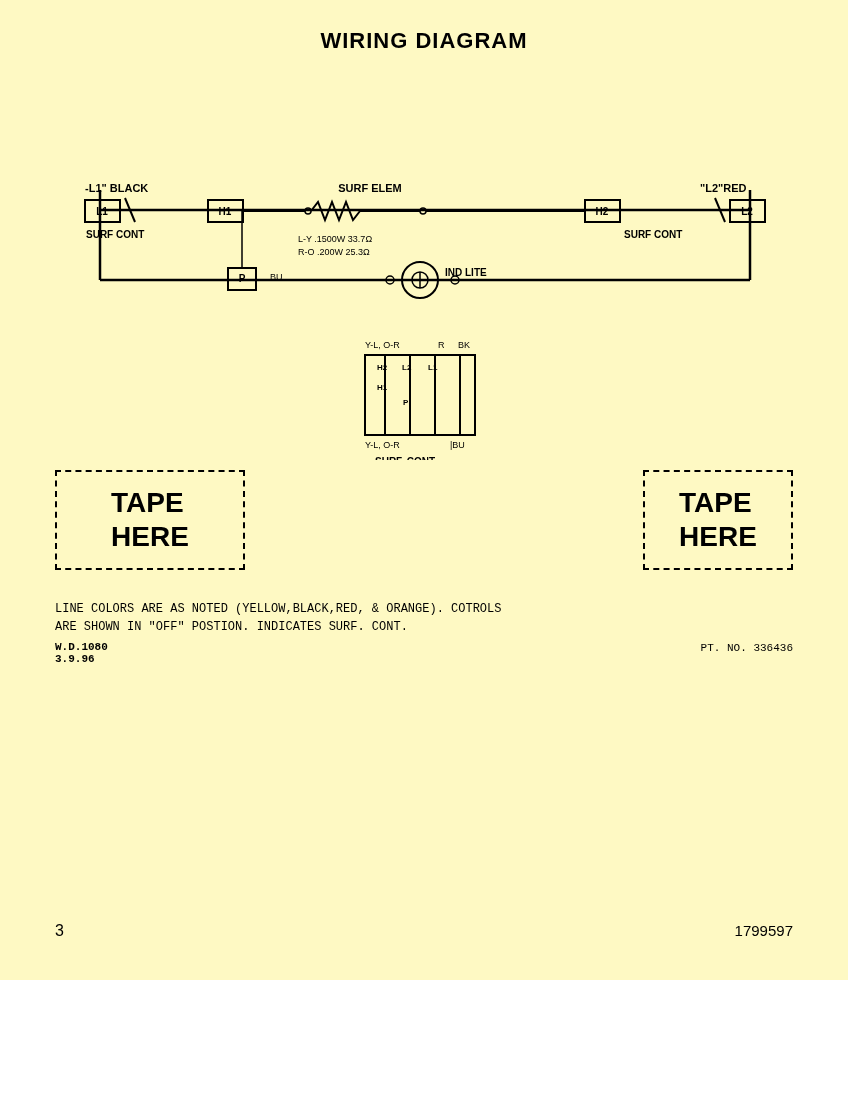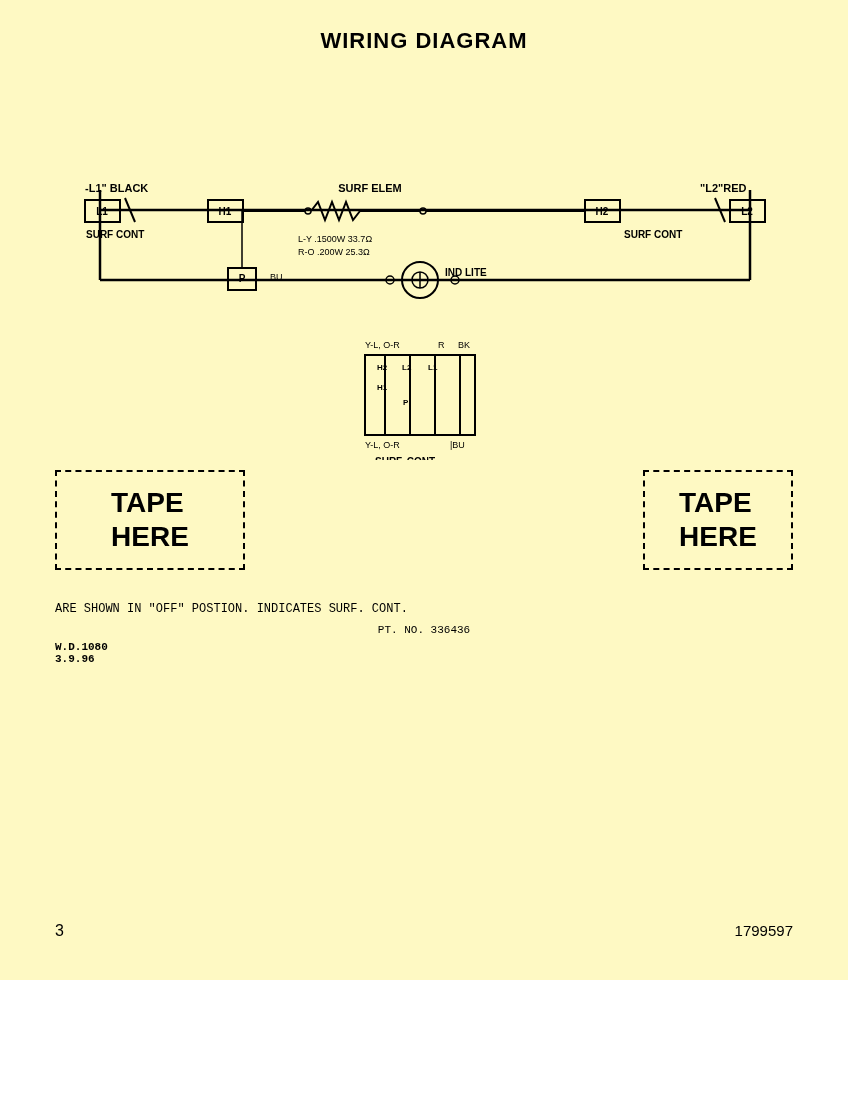--- a/index.html
+++ b/index.html
@@ -210,25 +210,26 @@
   </div>
 
   <div class="tape-right">
     <div class="tape-text">
       <span>TAPE</span><br>
       <span>HERE</span>
     </div>
   </div>
 
   <div class="notes-section">
+    <div>LINE COLORS ARE AS NOTED (YELLOW,BLACK,RED, &amp; ORANGE). COTROLS</div>
     <div style="display:flex; align-items:center; gap:6px;">
       <span style="flex:1;">ARE SHOWN IN "OFF" POSTION.       INDICATES SURF. CONT.</span>
 
     </div>
-    <div style="margin-top:4px; display:flex; justify-content:center;">
+    <div style="margin-top:4px; display:flex; justify-content:flex-end;">
       <span class="pt-no">PT. NO. 336436</span>
     </div>
   </div>
 
   <div class="wd-info">
     <div>W.D.1080</div>
     <div>3.9.96</div>
   </div>
 
   <div class="page-bottom">

